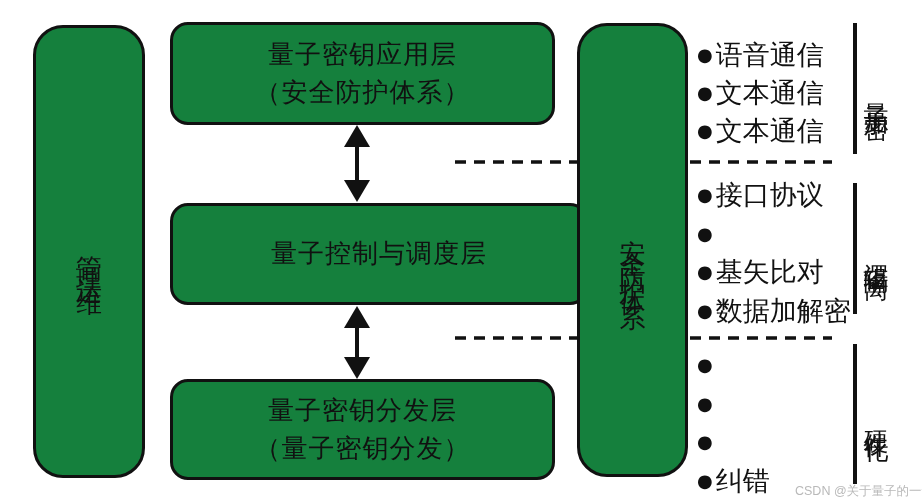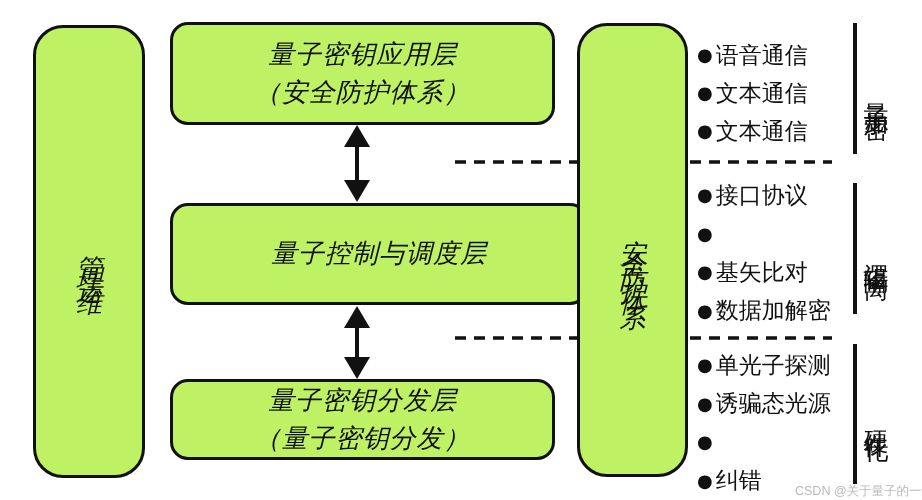--- a/index.html
+++ b/index.html
@@ -1,51 +1,50 @@
 <!DOCTYPE html>
 <html><head>
 <meta charset="utf-8">
 <style>
   html,body{margin:0;padding:0;background:#ffffff;}
   .stage{
     position:relative;width:922px;height:500px;background:#ffffff;overflow:hidden;
     font-family:"Liberation Serif","DejaVu Serif",serif;color:#111111;
   }
   .box{
-    position:absolute;box-sizing:border-box;background:#bef264;
+    position:absolute;box-sizing:border-box;background:#15803d;
     border:3.5px solid #111111;
-    font-style:italic;
   }
   .tall{border-radius:30px;display:flex;align-items:center;justify-content:center;}
   .layer{
     border-radius:18px;display:flex;flex-direction:column;
     align-items:center;justify-content:center;
   }
   .layer .line{font-size:26px;line-height:38px;letter-spacing:1px;white-space:nowrap;}
   .vtext{
     writing-mode:vertical-rl;text-orientation:upright;
     font-size:26px;white-space:nowrap;
   }
   .vmain{letter-spacing:11px;margin-bottom:-11px;}
   .vsec{letter-spacing:13px;margin-bottom:-13px;}
   .left-box{left:33px;top:25px;width:112px;height:453px;}
   .security-box{left:577px;top:23px;width:111px;height:454px;}
   #layer-1{left:170px;top:22px;width:385px;height:103px;}
   #layer-2{left:170px;top:203px;width:418px;height:102px;}
-  #layer-3{left:170px;top:379px;width:385px;height:81px;}
+  #layer-3{left:170px;top:379px;width:385px;height:101px;}
   .overlay{position:absolute;left:0;top:0;pointer-events:none;}
   .group{position:absolute;left:697px;width:158px;display:flex;flex-direction:column;}
   .item{display:flex;align-items:center;white-space:nowrap;}
   .g1 .item{height:38px;}
   .g2 .item,.g3 .item{height:38.5px;}
   .bullet{
     font-family:"DejaVu Sans",sans-serif;font-size:18px;line-height:1;
     margin-right:3px;color:#111;
   }
-  .item-text{font-size:23px;}
+  .item-text{font-size:27px;}
   .bracket{position:absolute;width:3.5px;background:#111111;}
   #bracket-1{left:853px;top:23px;height:131px;}
   #bracket-2{left:853px;top:183px;height:131px;}
   #bracket-3{left:853px;top:344px;height:140px;}
   .glabel{
     position:absolute;left:858px;width:36px;display:flex;
     align-items:center;justify-content:center;
   }
   #glabel-1{top:23px;height:131px;}
   #glabel-2{top:183px;height:131px;}
@@ -132,25 +131,23 @@
     </div>
     <div class="item">
       <span class="bullet">●</span>
       <span class="item-text">数据加解密</span>
     </div>
   </div>
 
   <div class="group g3" style="top:346px;">
     <div class="item">
       <span class="bullet">●</span>
-      <span class="item-text">单光子探测</span>
     </div>
     <div class="item">
       <span class="bullet">●</span>
-      <span class="item-text">诱骗态光源</span>
     </div>
     <div class="item">
       <span class="bullet">●</span>
     </div>
     <div class="item">
       <span class="bullet">●</span>
       <span class="item-text">纠错</span>
     </div>
   </div>
 

